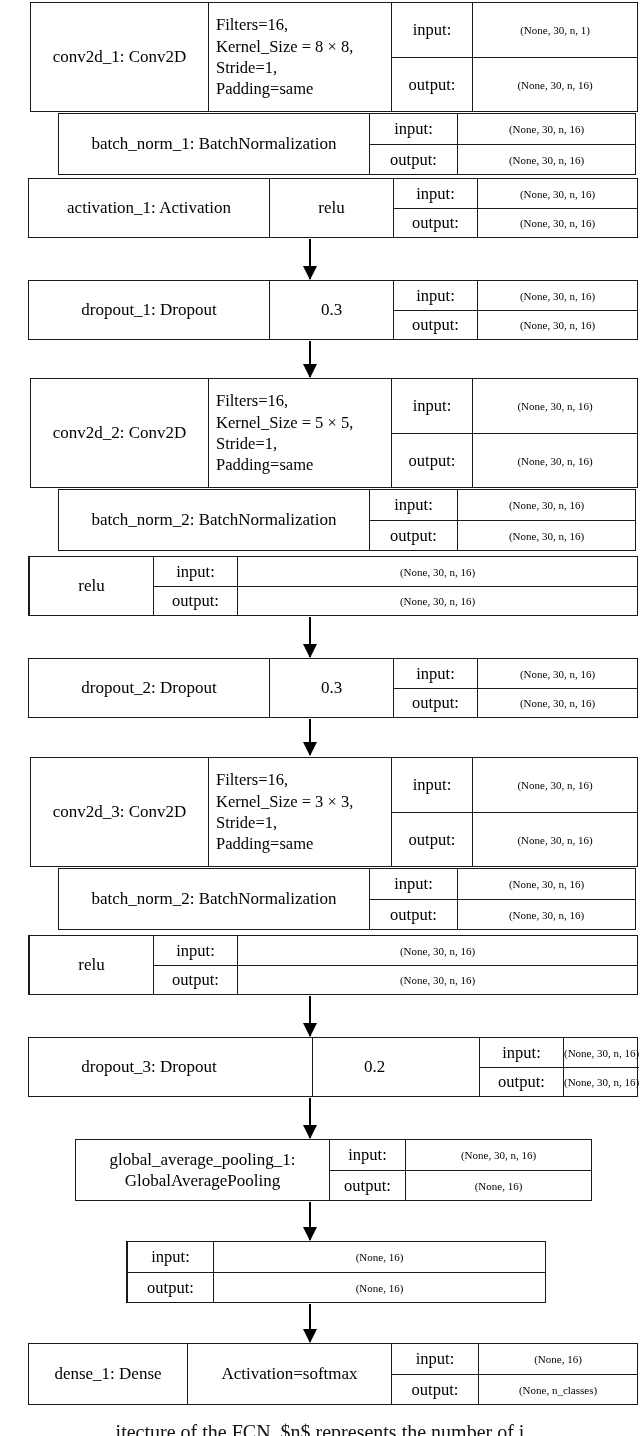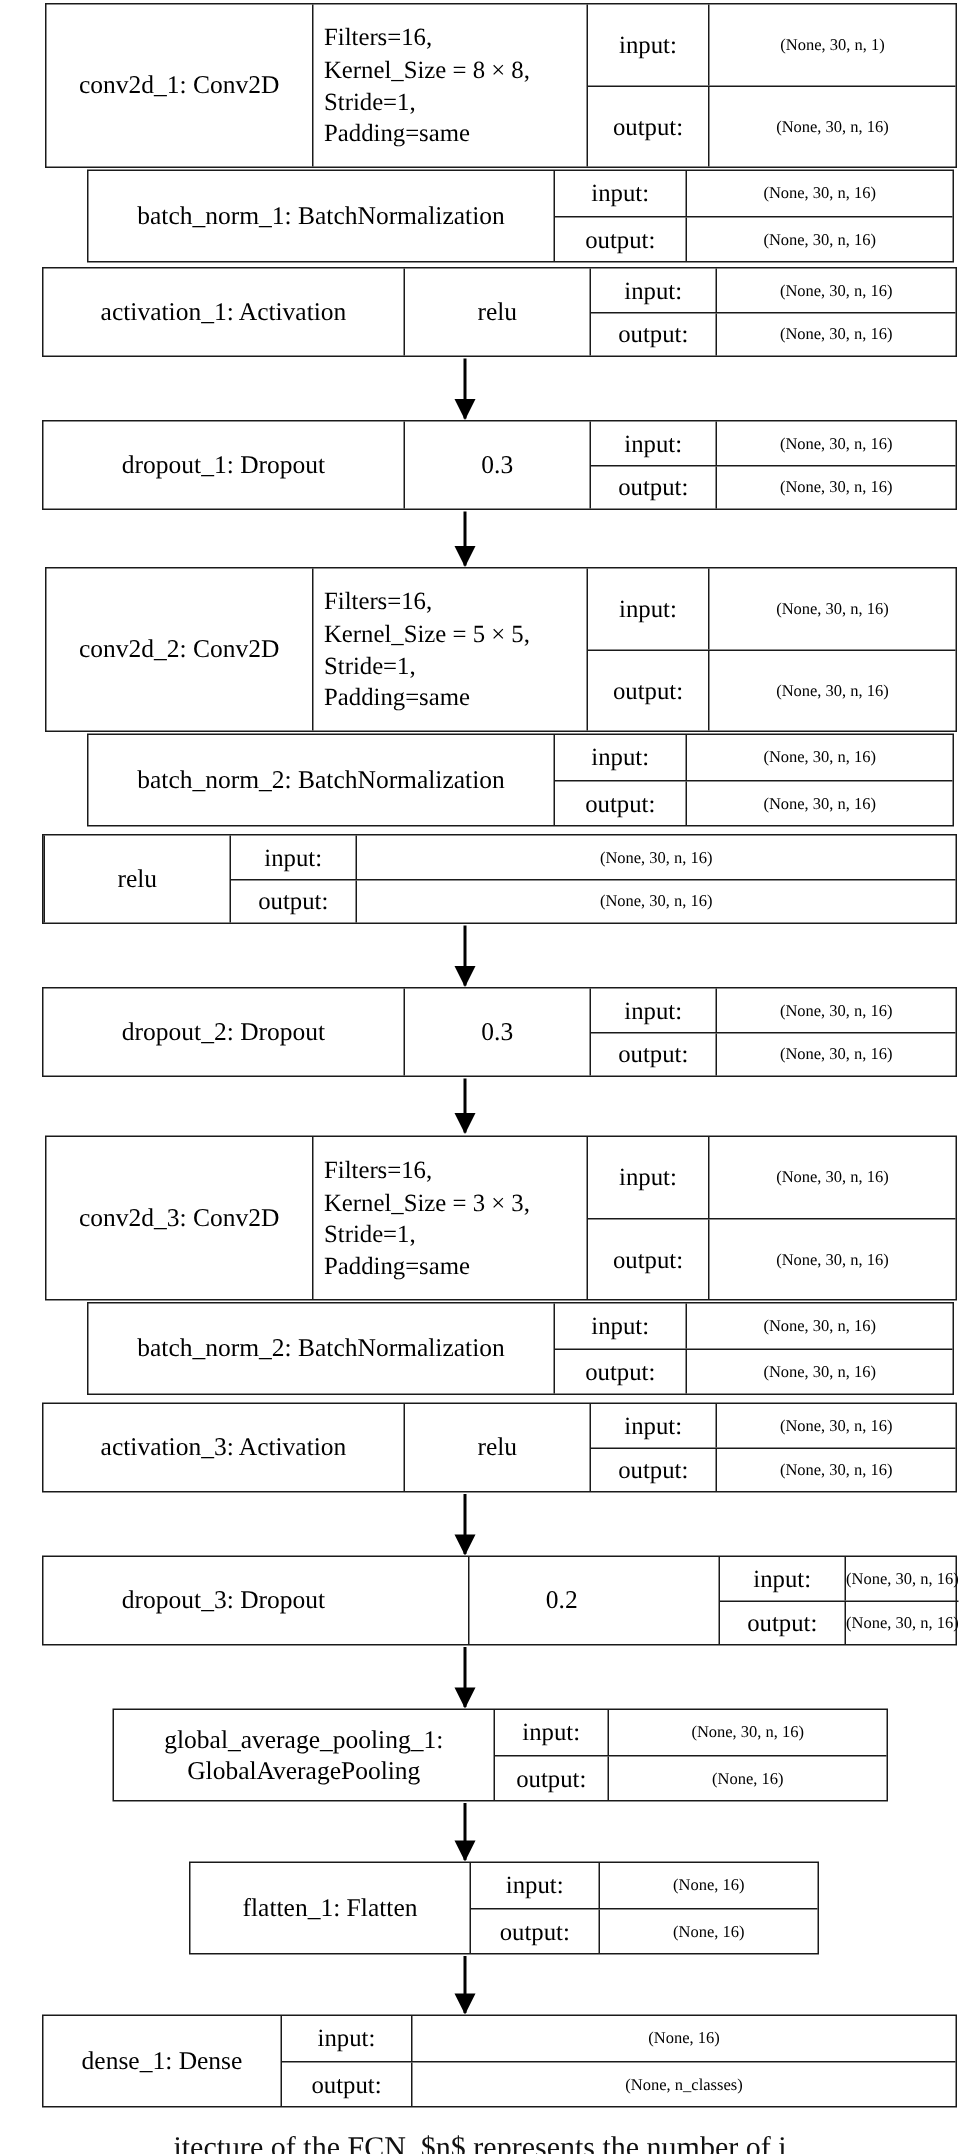--- a/index.html
+++ b/index.html
@@ -304,21 +304,20 @@
         <div class="io-shape">(None, 30, n, 16)</div>
       </div>
       <div class="io-row">
         <div class="io-label" style="width:87px;">output:</div>
         <div class="io-shape">(None, 30, n, 16)</div>
       </div>
     </div>
   </div>
 
   <div class="node" style="left:28px; top:935px; width:610px; height:60px;">
-    <div class="cell col-name" style="width:240px;">activation_3: Activation</div>
     <div class="cell col-param divider-l" style="width:124px;">relu</div>
     <div class="col-io">
       <div class="io-row">
         <div class="io-label" style="width:83px;">input:</div>
         <div class="io-shape">(None, 30, n, 16)</div>
       </div>
       <div class="io-row">
         <div class="io-label" style="width:83px;">output:</div>
         <div class="io-shape">(None, 30, n, 16)</div>
       </div>
@@ -357,37 +356,37 @@
       <div class="io-row">
         <div class="io-label" style="width:75px;">output:</div>
         <div class="io-shape">(None, 16)</div>
       </div>
     </div>
   </div>
 
   <div class="arrow" style="left:309px; top:1202px; height:38px;"></div>
 
   <div class="node" style="left:126px; top:1241px; width:420px; height:62px;">
-    <div class="cell col-name" style="width:186px;">flatten_1: Flatten</div>
     <div class="col-io">
       <div class="io-row">
         <div class="io-label" style="width:85px;">input:</div>
         <div class="io-shape">(None, 16)</div>
       </div>
       <div class="io-row">
         <div class="io-label" style="width:85px;">output:</div>
         <div class="io-shape">(None, 16)</div>
       </div>
     </div>
   </div>
 
   <div class="arrow" style="left:309px; top:1304px; height:38px;"></div>
 
   <div class="node" style="left:28px; top:1343px; width:610px; height:62px;">
     <div class="cell col-name" style="width:158px;">dense_1: Dense</div>
+    <div class="cell col-param divider-l" style="width:204px;">Activation=softmax</div>
     <div class="col-io">
       <div class="io-row">
         <div class="io-label" style="width:86px;">input:</div>
         <div class="io-shape">(None, 16)</div>
       </div>
       <div class="io-row">
         <div class="io-label" style="width:86px;">output:</div>
         <div class="io-shape">(None, n_classes)</div>
       </div>
     </div>

